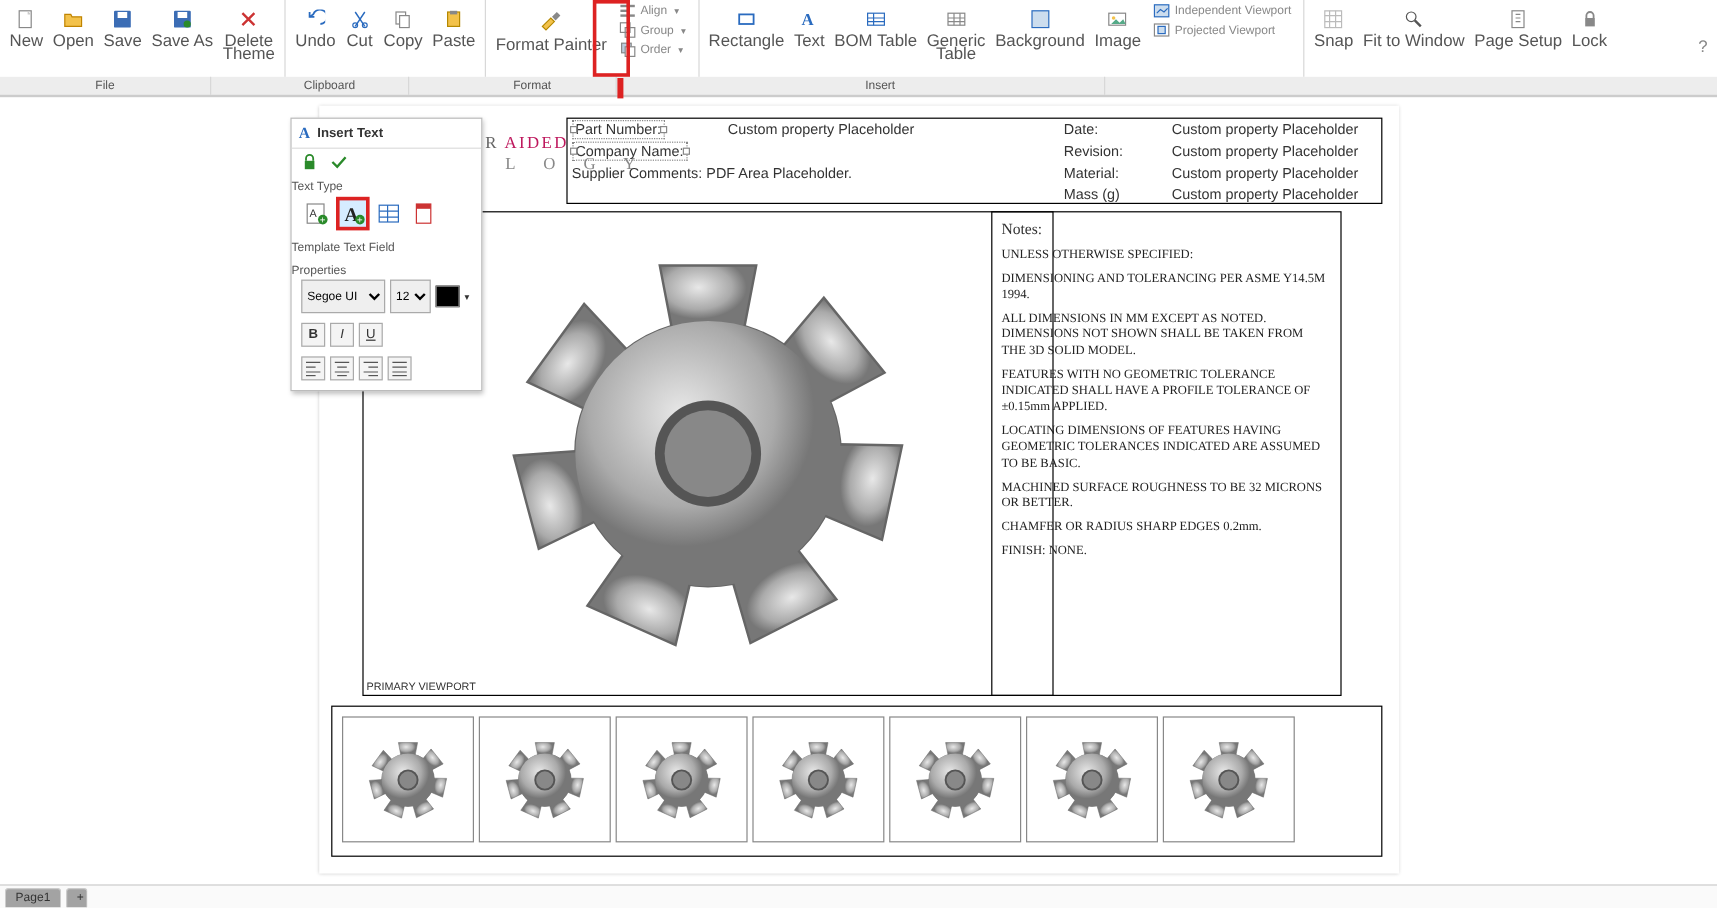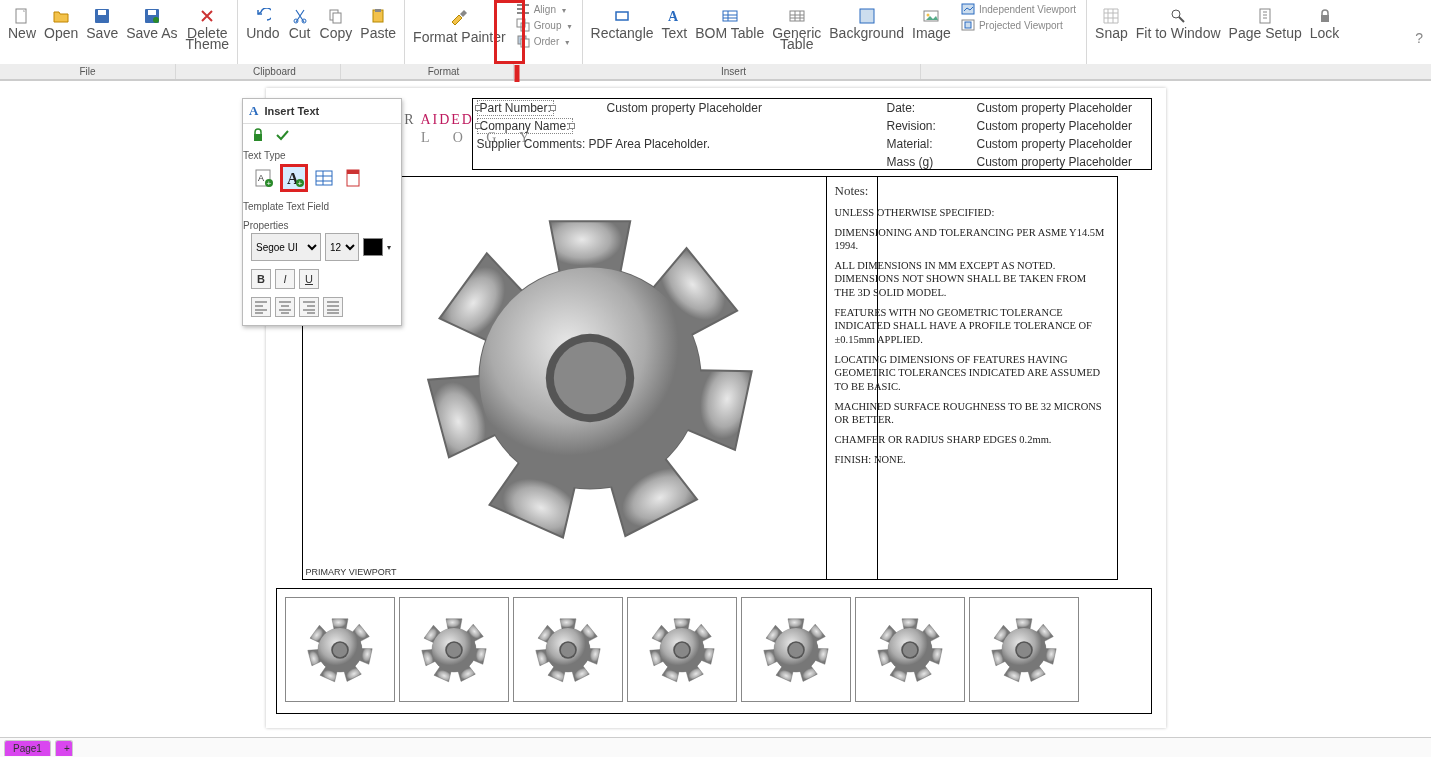--- a/index.html
+++ b/index.html
@@ -58,21 +58,21 @@
   .fp-row select,.fp-row input { font-size:10px; height:28px; border:1px solid #aaa;}
   .fmtbtn { width:20px;height:20px;border:1px solid #aaa;background:#f4f4f4;display:flex;align-items:center;justify-content:center;font-size:11px;cursor:pointer;}
   .color-sw { width:20px;height:18px;border:1px solid #888;background:#000;display:inline-block;}
 
   
   .hl-box { position:absolute; border:3px solid #d22; pointer-events:none; }
   .hl-text { left:494px; top:0px; width:31px; height:64px; }
   .arrow { position:absolute; left:508px; top:65px; pointer-events:none; }
 
   .status-bar { position:absolute; left:0; right:0; bottom:0; height:20px; border-top:1px solid #ccc; background:#fafafa; display:flex; align-items:center; padding:0 4px; gap:4px; font-size:10px;}
-  .tab { padding:2px 8px; border:1px solid #ccc; border-bottom:none; background:#d946ef; border-radius:3px 3px 0 0;}
+  .tab { padding:2px 8px; border:1px solid #ccc; border-bottom:none; background:#a3a3a3; border-radius:3px 3px 0 0;}
   .tab-add { width:16px; text-align:center; cursor:pointer;}
 
   svg { display:block; }
 </style>
 </head>
 <body>
 
 <div class="ribbon">
   <div class="ribbon-groups">
 

